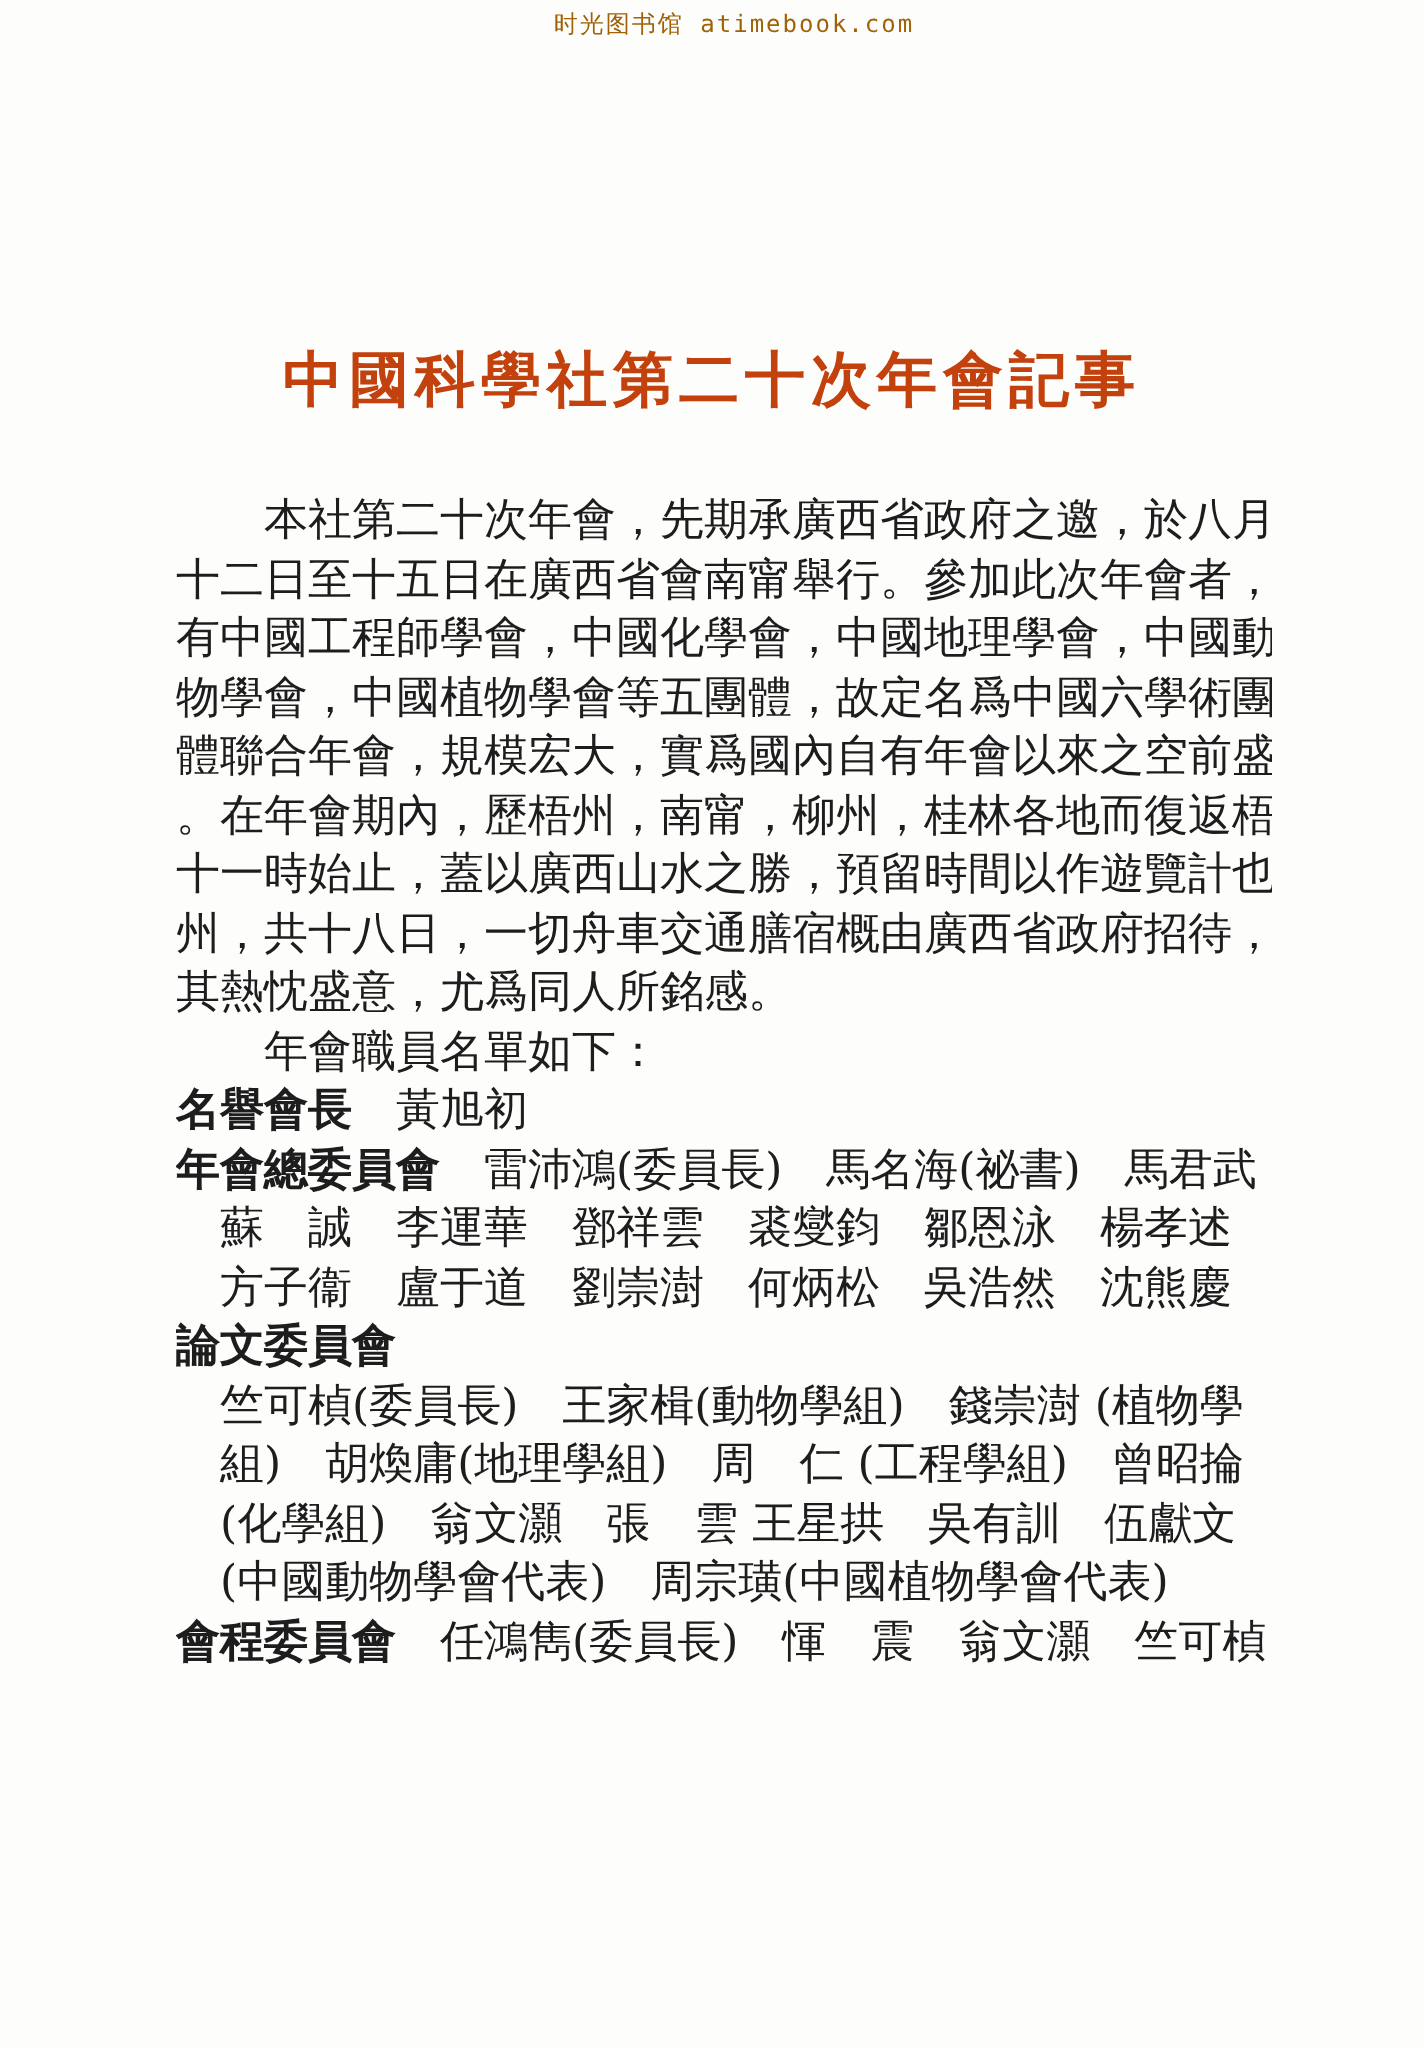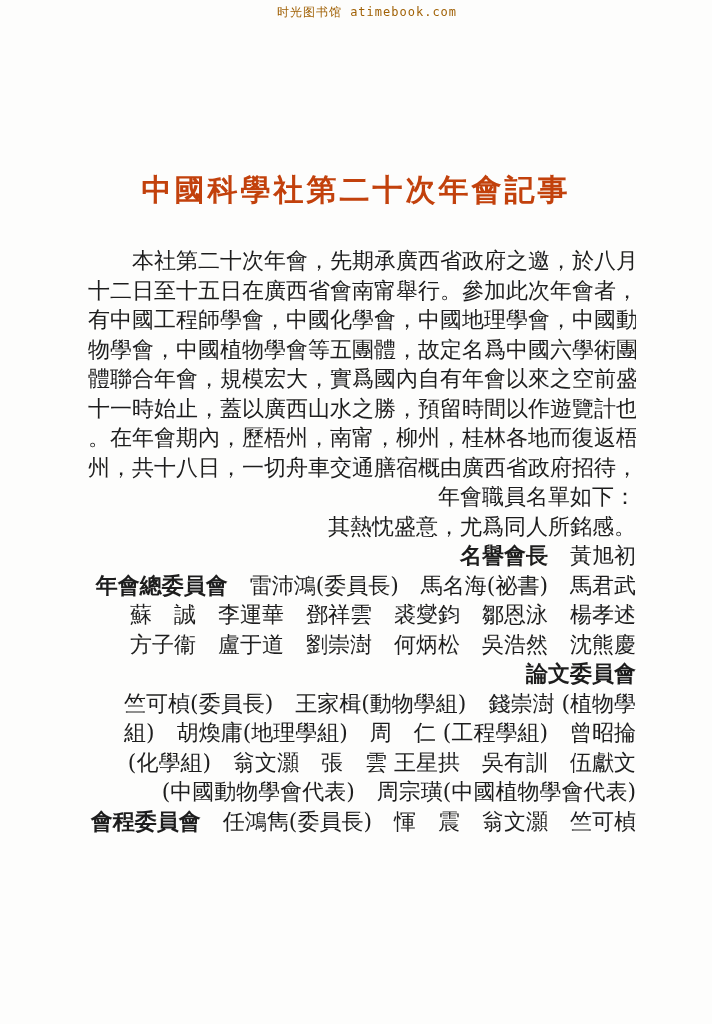--- a/index.html
+++ b/index.html
@@ -47,46 +47,45 @@
     left: 88px;
     width: 548px;
     font-size: 22px;
     color: #1d1d1d;
   }
   .line {
     height: 29.5px;
     line-height: 29.5px;
     white-space: pre;
     overflow: hidden;
-    text-align: right;
   }
   .roster-label {
     font-weight: bold;
   }
 </style>
 </head>
 <body>
 
 <div class="page">
 
   <div class="watermark">时光图书馆 atimebook.com</div>
 
   <div class="doc-title">中國科學社第二十次年會記事</div>
 
   <div class="content">
     <div class="line">　　本社第二十次年會，先期承廣西省政府之邀，於八月</div>
     <div class="line">十二日至十五日在廣西省會南甯舉行。參加此次年會者，</div>
     <div class="line">有中國工程師學會，中國化學會，中國地理學會，中國動</div>
     <div class="line">物學會，中國植物學會等五團體，故定名爲中國六學術團</div>
     <div class="line">體聯合年會，規模宏大，實爲國內自有年會以來之空前盛</div>
+    <div class="line">。在年會期內，歷梧州，南甯，柳州，桂林各地而復返梧</div>
     <div class="line">十一時始止，蓋以廣西山水之勝，預留時間以作遊覽計也</div>
-    <div class="line">。在年會期內，歷梧州，南甯，柳州，桂林各地而復返梧</div>
     <div class="line">州，共十八日，一切舟車交通膳宿概由廣西省政府招待，</div>
+    <div class="line">其熱忱盛意，尤爲同人所銘感。</div>
     <div class="line">　　年會職員名單如下：</div>
-    <div class="line">其熱忱盛意，尤爲同人所銘感。</div>
 
     <div class="line"><span class="roster-label">名譽會長</span><span>　黃旭初</span></div>
     <div class="line"><span class="roster-label">年會總委員會</span><span>　雷沛鴻(委員長)　馬名海(祕書)　馬君武</span></div>
     <div class="line"><span class="roster-label"></span><span>　蘇　誠　李運華　鄧祥雲　裘燮鈞　鄒恩泳　楊孝述</span></div>
     <div class="line"><span class="roster-label"></span><span>　方子衞　盧于道　劉崇澍　何炳松　吳浩然　沈熊慶</span></div>
     <div class="line"><span class="roster-label">論文委員會</span><span></span></div>
     <div class="line"><span class="roster-label"></span><span>　竺可楨(委員長)　王家楫(動物學組)　錢崇澍 (植物學</span></div>
     <div class="line"><span class="roster-label"></span><span>　組)　胡煥庸(地理學組)　周　仁 (工程學組)　曾昭掄</span></div>
     <div class="line"><span class="roster-label"></span><span>　(化學組)　翁文灝　張　雲 王星拱　吳有訓　伍獻文</span></div>
     <div class="line"><span class="roster-label"></span><span>　(中國動物學會代表)　周宗璜(中國植物學會代表)</span></div>

